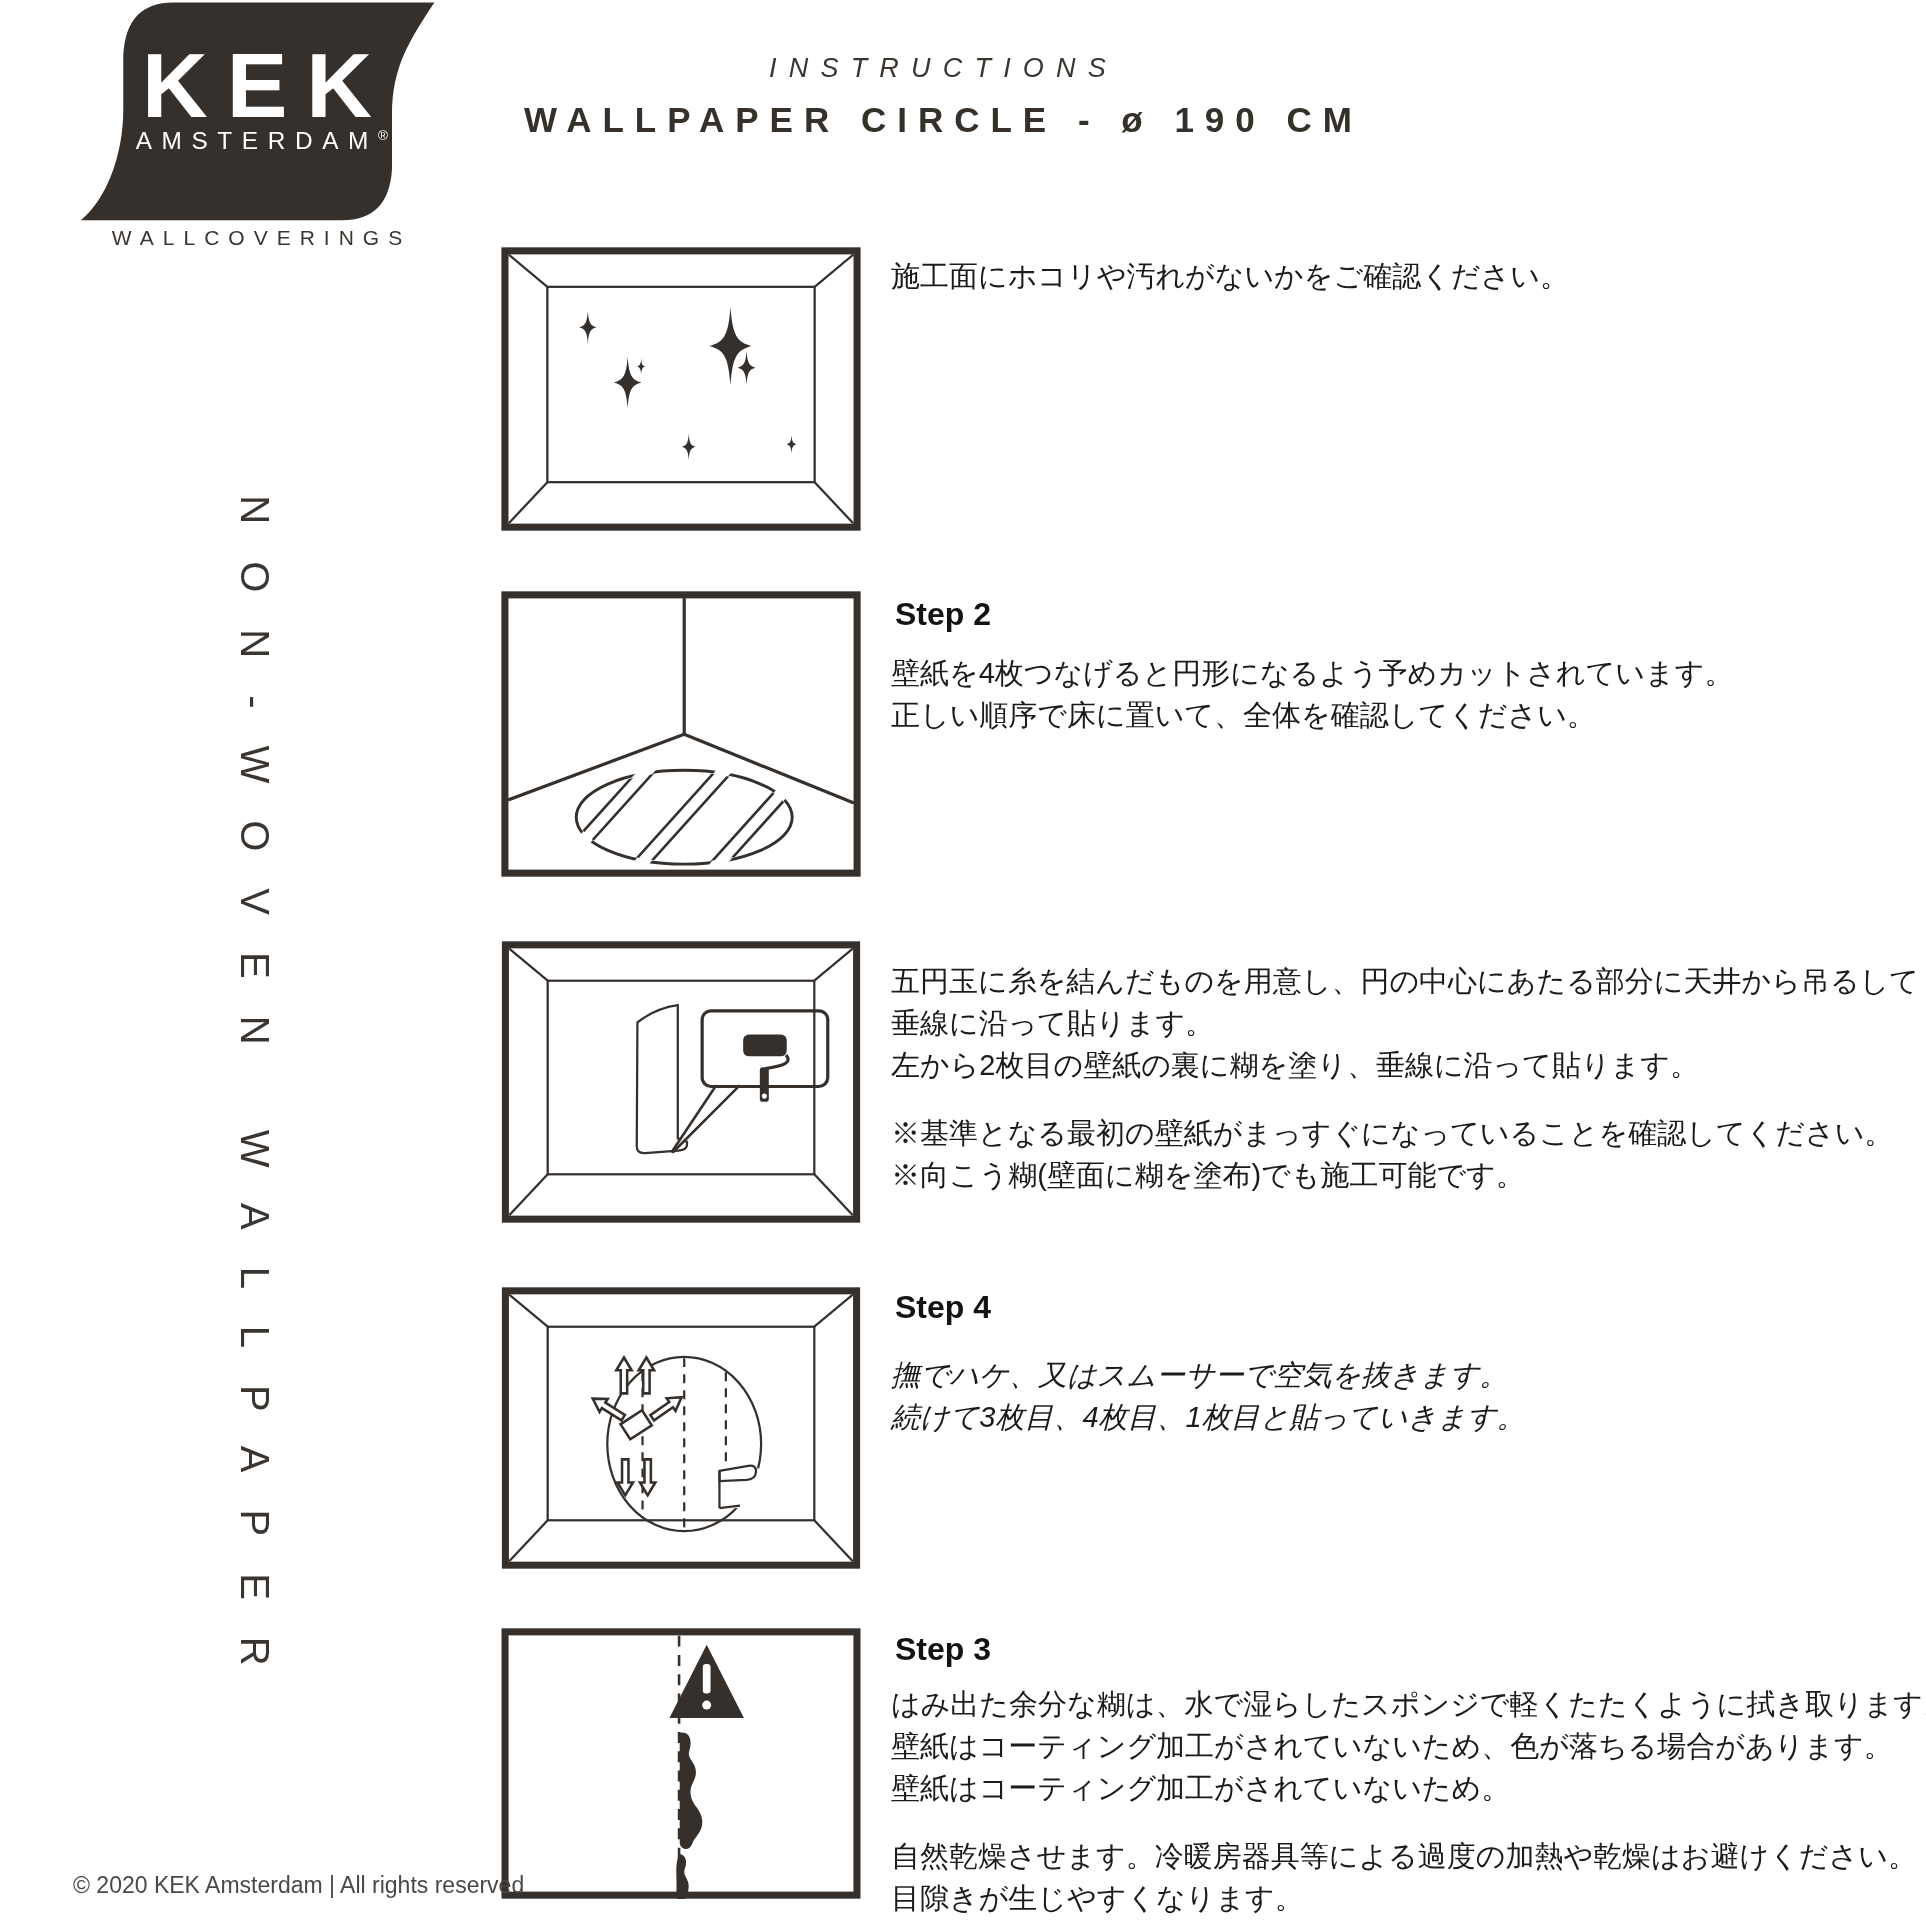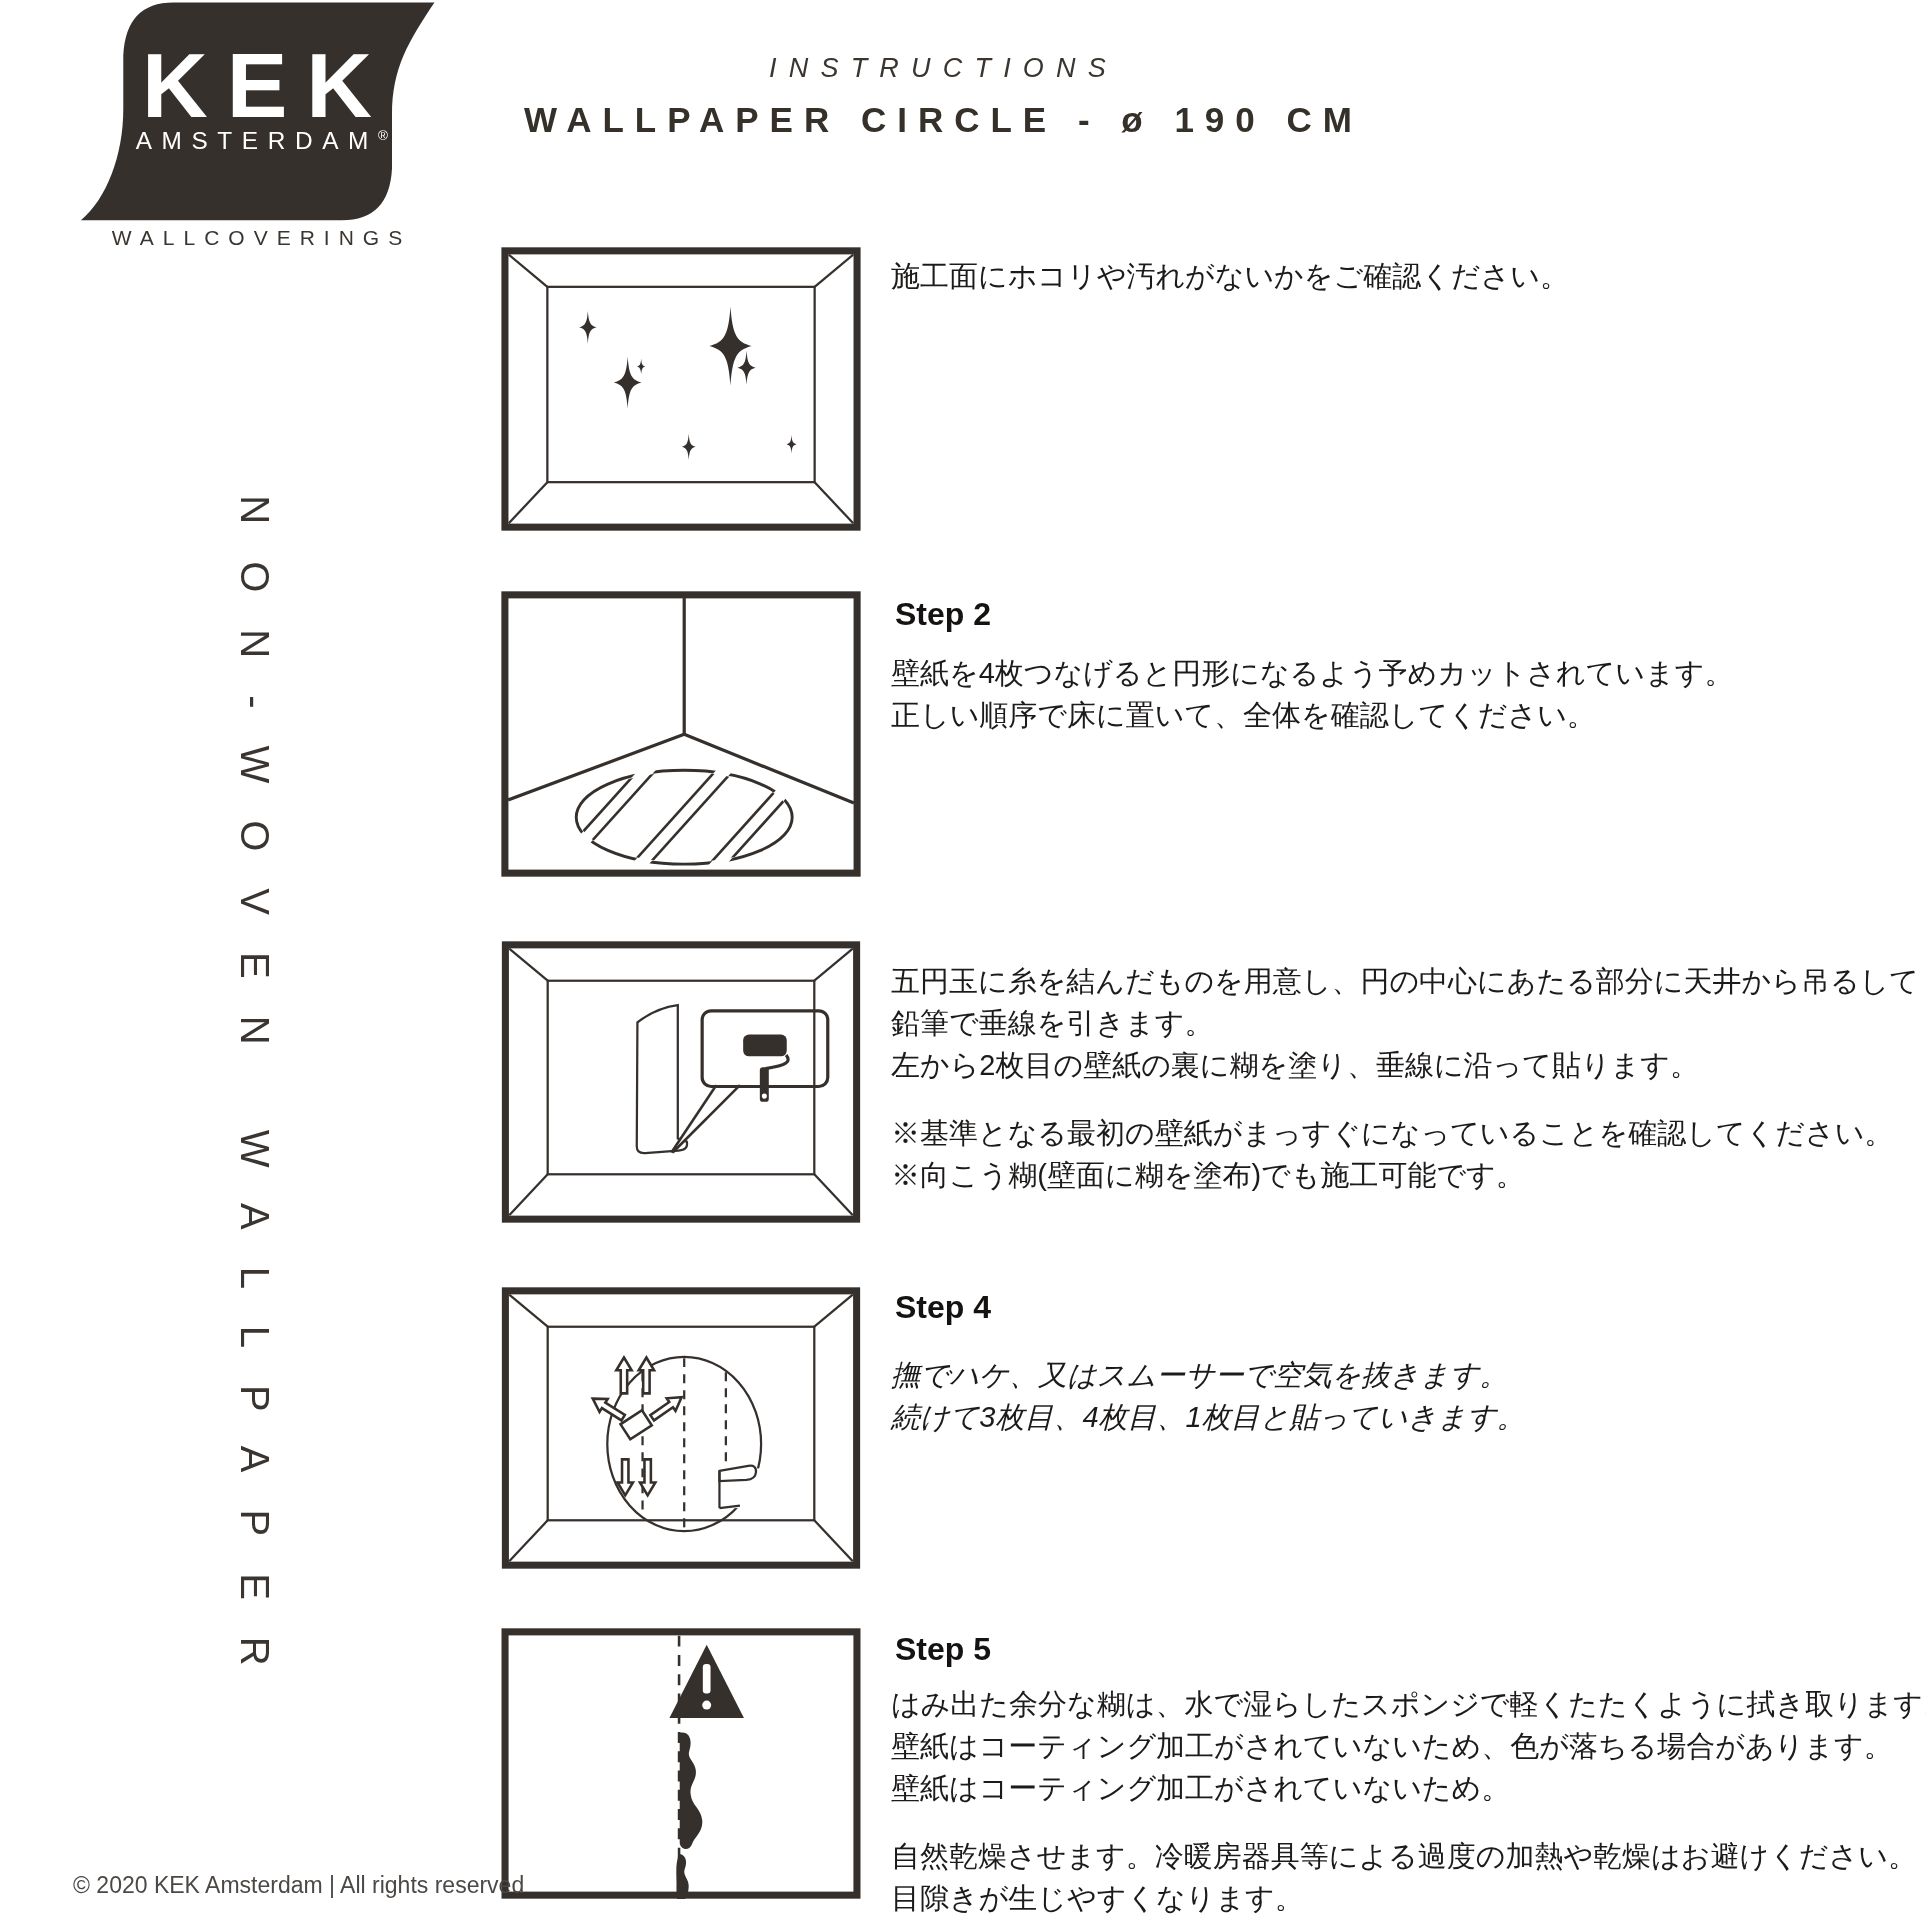--- a/index.html
+++ b/index.html
@@ -155,21 +155,21 @@
       <rect x="377" y="146" width="68" height="34" rx="9" class="ill-fill"></rect>
       <path d="M444,178 C452,188 446,194 412,199" class="ill-stroke" stroke-width="5"></path>
       <rect x="403" y="197" width="14" height="54" rx="5" class="ill-fill"></rect>
       <circle cx="410" cy="242" r="4" fill="#ffffff"></circle>
     </g>
   </svg>
 </div>
 <div class="abs step-text" style="top:945px;">
   <div class="step-body" style="margin-top:15.4px;">
     <div class="line">五円玉に糸を結んだものを用意し、円の中心にあたる部分に天井から吊るして</div>
-    <div class="line">鉛筆で垂線を引きます。</div>
+    <div class="line">垂線に沿って貼ります。</div>
     <div class="line">左から2枚目の壁紙の裏に糊を塗り、垂線に沿って貼ります。</div>
     <div class="notes">
       <div class="line">※基準となる最初の壁紙がまっすぐになっていることを確認してください。</div>
       <div class="line">※向こう糊(壁面に糊を塗布)でも施工可能です。</div>
     </div>
   </div>
 </div>
 
 <div class="abs step-illu" style="top:1287px;">
   <svg width="360" height="282" viewBox="0 0 560 440">
@@ -223,21 +223,21 @@
     </g>
     <path d="M278,163 C294,160 298,176 293,191 C289,203 301,207 303,221
              C305,237 293,243 295,259 C297,277 311,281 313,299
              C315,317 301,325 297,337 C292,348 280,345 278,335 Z" class="ill-fill"></path>
     <path d="M277,352 C288,353 290,364 286,375 C282,385 292,390 292,402
              C292,416 284,428 277,430 C272,422 273,410 273,398
              C273,384 271,366 277,352 Z" class="ill-fill"></path>
   </svg>
 </div>
 <div class="abs step-text" style="top:1631px;">
-  <div class="step-label">Step 5</div>
+  <div class="step-label">Step 3</div>
   <div class="step-body" style="margin-top:15.4px;">
     <div class="line">はみ出た余分な糊は、水で湿らしたスポンジで軽くたたくように拭き取ります。</div>
     <div class="line">壁紙はコーティング加工がされていないため、色が落ちる場合があります。</div>
     <div class="line">壁紙はコーティング加工がされていないため。</div>
     <div class="notes">
       <div class="line">自然乾燥させます。冷暖房器具等による過度の加熱や乾燥はお避けください。</div>
       <div class="line">目隙きが生じやすくなります。</div>
     </div>
   </div>
 </div>

